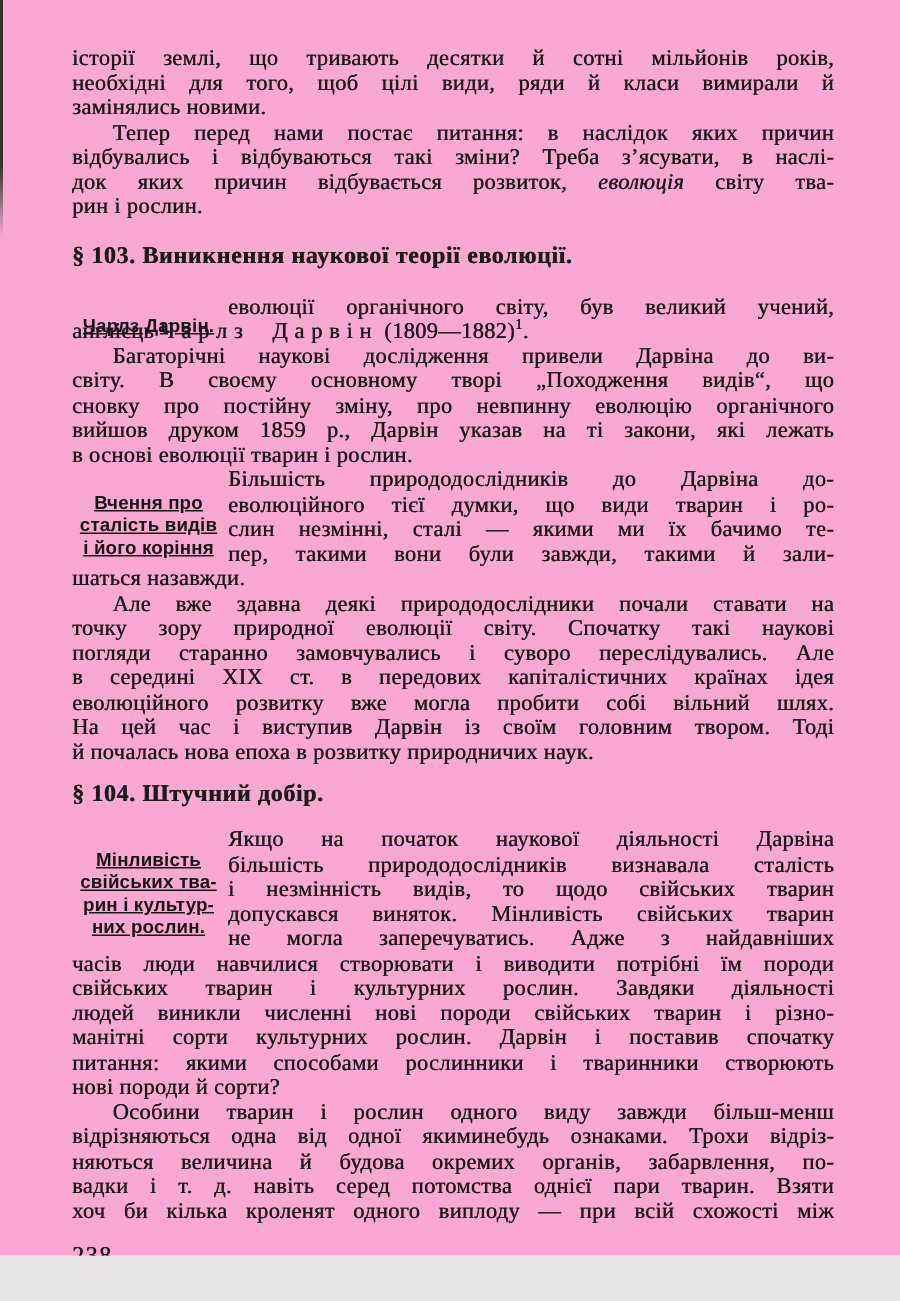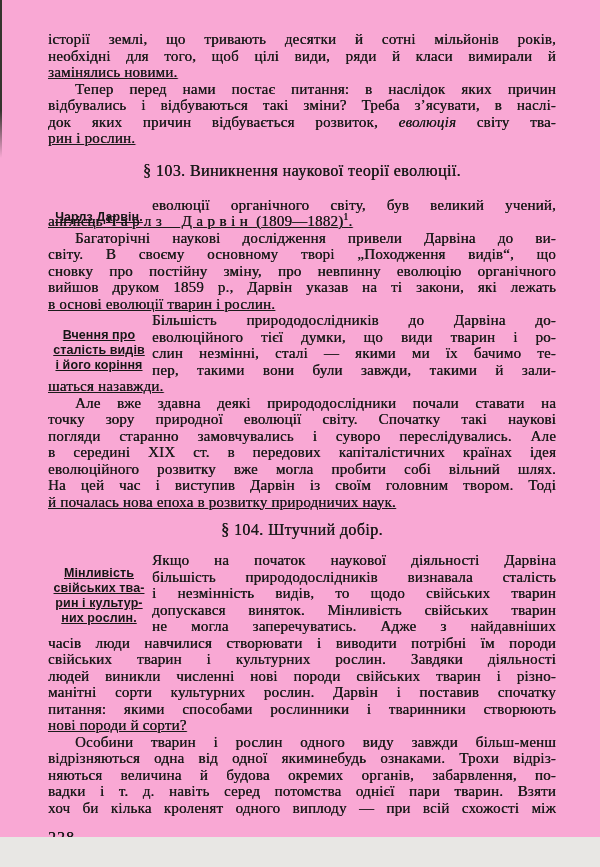--- a/index.html
+++ b/index.html
@@ -28,26 +28,26 @@
   }
   .tl{
     font-size:15px;
     line-height:16.5px;
     letter-spacing:0.2px;
     text-shadow:0.3px 0 0 #1b1b1b;
     text-align:justify;
     text-align-last:justify;
     white-space:normal;
   }
-  .tl.last{text-align-last:left;text-decoration:underline;}
+  .tl.last{text-align-last:left;}
   .tl.first{text-indent:27px;}
   .tl.ind{margin-left:104px;}
   .heading{
-    text-align:center;
-    font-weight:normal;
+    text-align:left;
+    font-weight:bold;
     font-size:16px;
     line-height:20px;
     letter-spacing:0.4px;
     text-shadow:0.3px 0 0 #1b1b1b;
   }
   .heading.h103{margin-top:14px;margin-bottom:16px;}
   .heading.h104{margin-top:10px;margin-bottom:12px;}
   .para{margin:0;}
   .sn-block{position:relative;}
   .sidenote{

